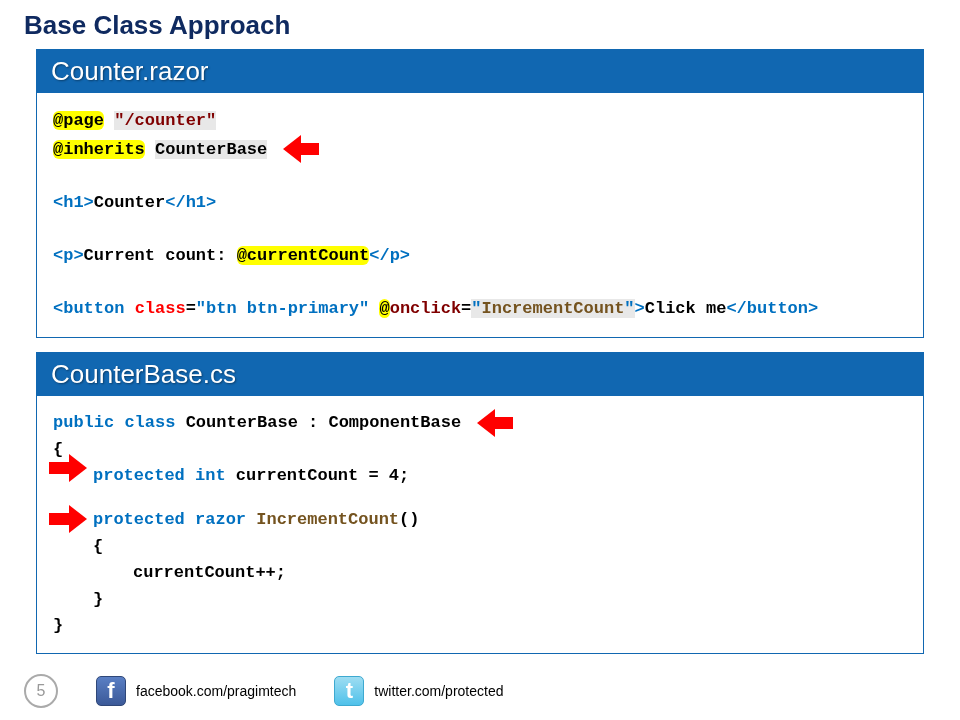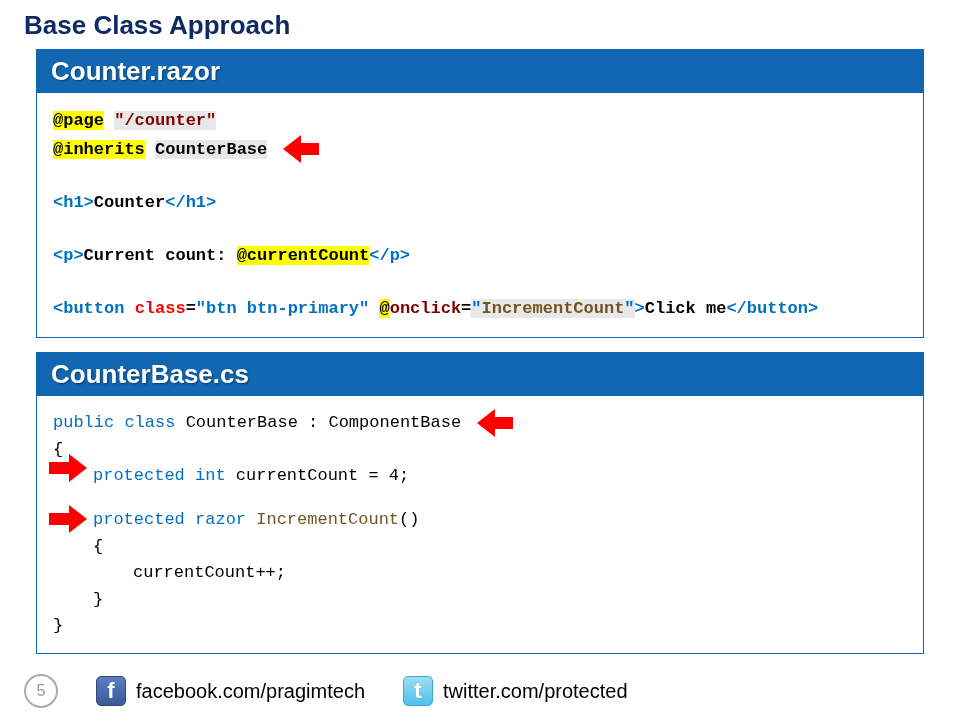--- a/index.html
+++ b/index.html
@@ -19,36 +19,36 @@
       text-shadow: 1px 1px 1px rgba(255,255,255,0.5);
     }
     .code-panel {
       margin: 0 36px 14px 36px;
       border: 1px solid #1167b1;
     }
     .panel-header {
       background: #1167b1;
       color: #fff;
       font-size: 26px;
-      font-weight: bold;
+      font-weight: normal;
       padding: 6px 14px;
       text-shadow: 1px 1px 2px rgba(0,0,0,0.4);
     }
     .panel-body {
       background: #fff;
       padding: 14px 16px 14px 16px;
       font-family: "Courier New", monospace;
       font-size: 17px;
       line-height: 1.7;
       white-space: nowrap;
       position: relative;
     }
     .panel-body .line { display: block; }
     .panel-body .blank { height: 24px; }
-    .hl-yellow { background: #ffff00; }
+    .hl-yellow { background: #ffff00; border-radius: 6px; }
     .hl-grey { background: #e8e8e8; }
     .c-blue { color: #0070c0; }
     .c-darkred { color: #800000; }
     .c-tag { color: #0070c0; }
     .c-attr { color: #ff0000; }
     .c-str { color: #0070c0; }
     .c-type { color: #000000; }
     .c-method { color: #74531f; }
     .bold { font-weight: bold; }
     .arrow-right {
@@ -129,21 +129,21 @@
       justify-content: center;
       color: #fff;
       font-weight: bold;
       font-size: 22px;
       font-family: Arial;
       margin-right: 2px;
     }
     .fb { background: linear-gradient(#5a7fc4, #3b5998); border: 1px solid #2f4778; }
     .tw { background: linear-gradient(#9eddf2, #4fc1ea); border: 1px solid #3da9d0; }
     .social-text {
-      font-size: 20px;
+      font-size: 14px;
       color: #000;
       margin-right: 30px;
     }
     .indent { display:inline-block; width: 40px; }
     .indent2 { display:inline-block; width: 80px; }
   </style>
 </head>
 <body>
 
 <div class="slide-title">Base Class Approach</div>
@@ -172,21 +172,21 @@
     <span class="line">
       <span class="c-tag">&lt;button</span>
       <span class="c-attr">class</span>=<span class="c-str">"btn btn-primary"</span>
       <span class="hl-yellow">@</span><span class="c-darkred">onclick</span>=<span class="hl-grey"><span class="c-str">"</span><span class="c-method">IncrementCount</span><span class="c-str">"</span></span><span class="c-tag">&gt;</span><span>Click me</span><span class="c-tag">&lt;/button&gt;</span>
     </span>
   </div>
 </div>
 
 <div class="code-panel">
   <div class="panel-header">CounterBase.cs</div>
-  <div class="panel-body" style="line-height:1.55; font-weight:normal;">
+  <div class="panel-body" style="line-height:1.55; font-weight:bold;">
     <span class="arrow-abs" style="left:12px; top:60px;"></span>
     <span class="arrow-abs" style="left:12px; top:111px;"></span>
     <span class="line">
       <span class="c-blue">public</span>
       <span class="c-blue">class</span>
       <span class="c-type">CounterBase</span>
       <span>:</span>
       <span class="c-type">ComponentBase</span>
       <span class="arrow-right"></span>
     </span>

